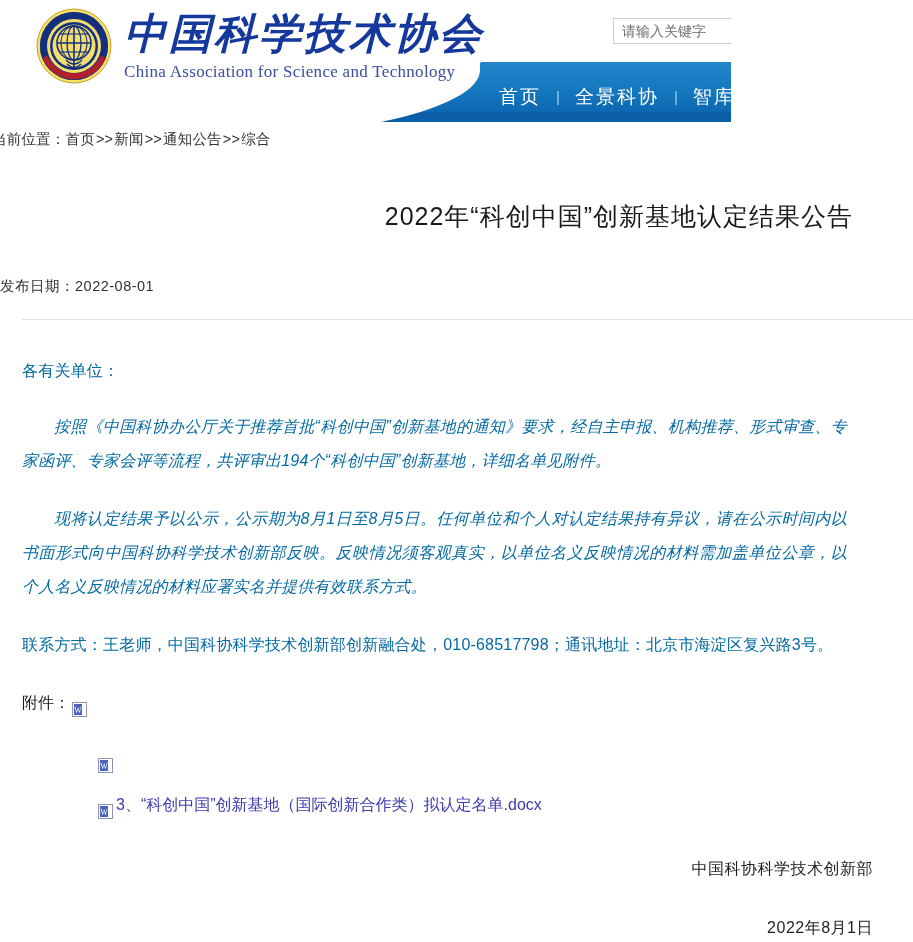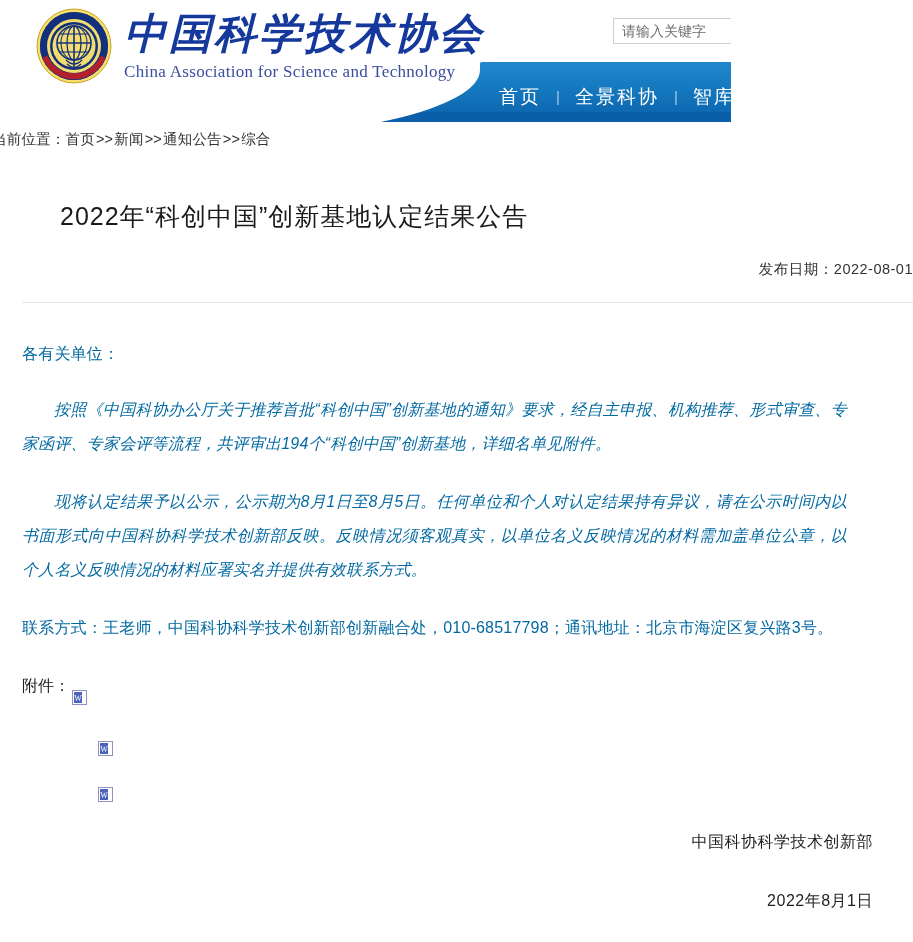--- a/index.html
+++ b/index.html
@@ -165,34 +165,34 @@
   .breadcrumb .crumb-sep { color: #333333; padding: 0 1px; }
 
   
   .article {
     position: absolute;
     left: 0;
     top: 160px;
     width: 913px;
   }
   .article-title {
-    text-align: left;
+    text-align: right;
     font-size: 25px;
     color: #1a1a1a;
     font-weight: normal;
     letter-spacing: 1px;
     margin: 38px 0 0 0;
     padding: 0 60px;
     line-height: 36px;
   }
   .article-date {
-    text-align: right;
+    text-align: left;
     font-size: 14.5px;
     color: #333333;
-    margin-top: 26px;
+    margin-top: 43px;
     letter-spacing: 0.5px;
   }
   .article-divider {
     margin: 23px 0 0 22px;
     width: 891px;
     height: 1px;
     background: #e2e2e2;
   }
 
   .article-body {
@@ -212,21 +212,21 @@
   .para.indent { text-indent: 2em; font-style: italic; }
   .para.salutation { margin-bottom: 22px; }
 
   
   .attachments {
     padding: 0 22px;
     margin-top: 4px;
   }
   .attach-row {
     display: flex;
-    align-items: center;
+    align-items: flex-start;
     font-size: 16px;
     line-height: 34px;
     margin-bottom: 22px;
   }
   .attach-label {
     color: #1f1f1f;
     white-space: nowrap;
     margin-right: 2px;
   }
   .attach-indent { width: 76px; flex: 0 0 76px; }
@@ -360,19 +360,20 @@
 
     <div class="attach-row">
       <span class="attach-indent"></span>
       <span class="doc-icon">
         <svg width="15" height="15" viewBox="0 0 15 15" xmlns="http://www.w3.org/2000/svg">
           <rect x="0.5" y="0.5" width="14" height="14" fill="#ffffff" stroke="#8f8fc0" stroke-width="1"></rect>
           <rect x="2" y="2" width="8" height="11" fill="#4a63b8"></rect>
           <text x="6" y="10.5" font-size="8" fill="#ffffff" text-anchor="middle" font-family="Liberation Serif, serif">W</text>
         </svg>
       </span>
+      <a class="attach-link" href="#">3、“科创中国”创新基地（国际创新合作类）拟认定名单.docx</a>
     </div>
   </div>
 
   <div class="signature">中国科协科学技术创新部</div>
   <div class="signature-date">2022年8月1日</div>
 
 </div>
 
 </body></html>

